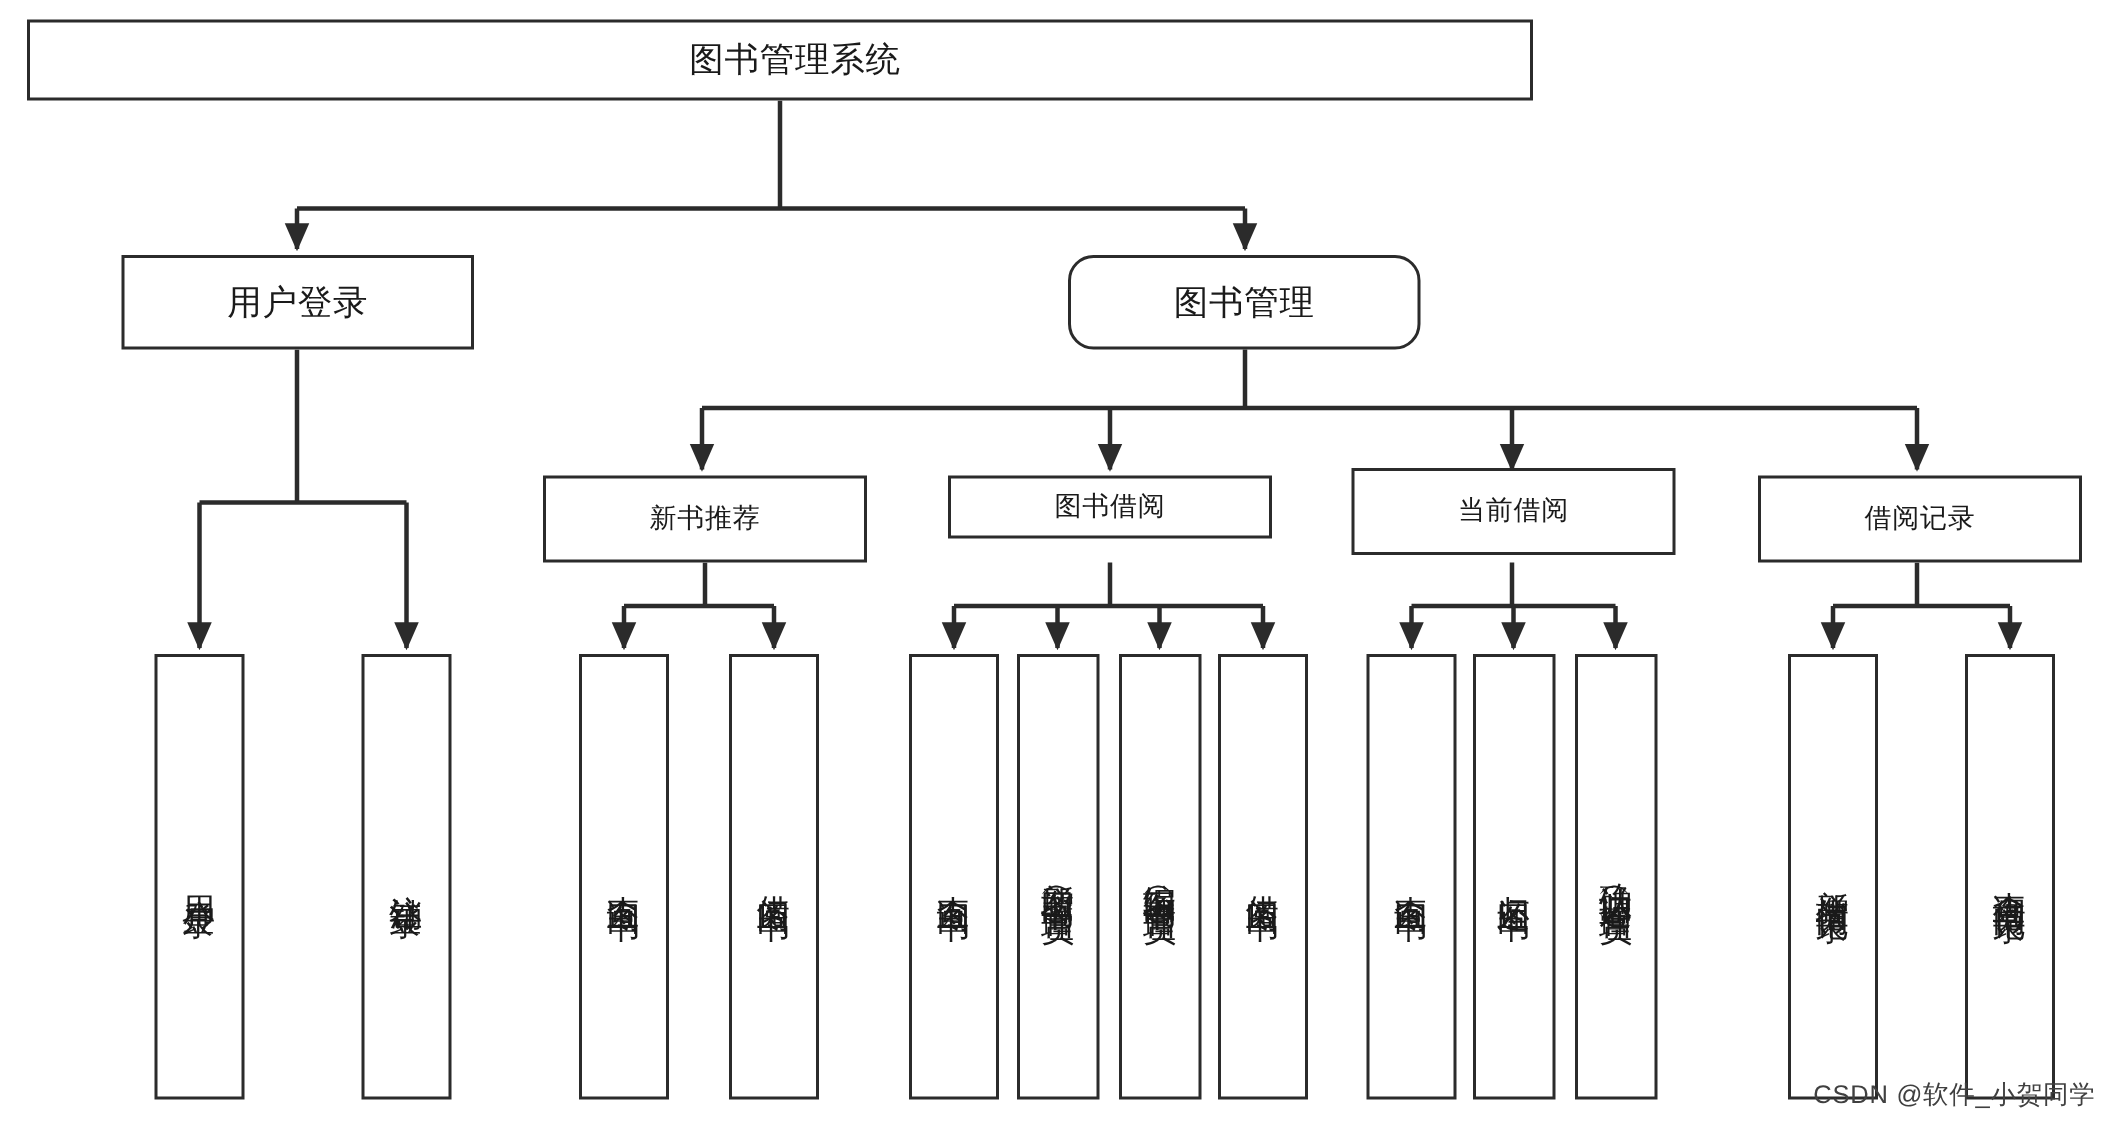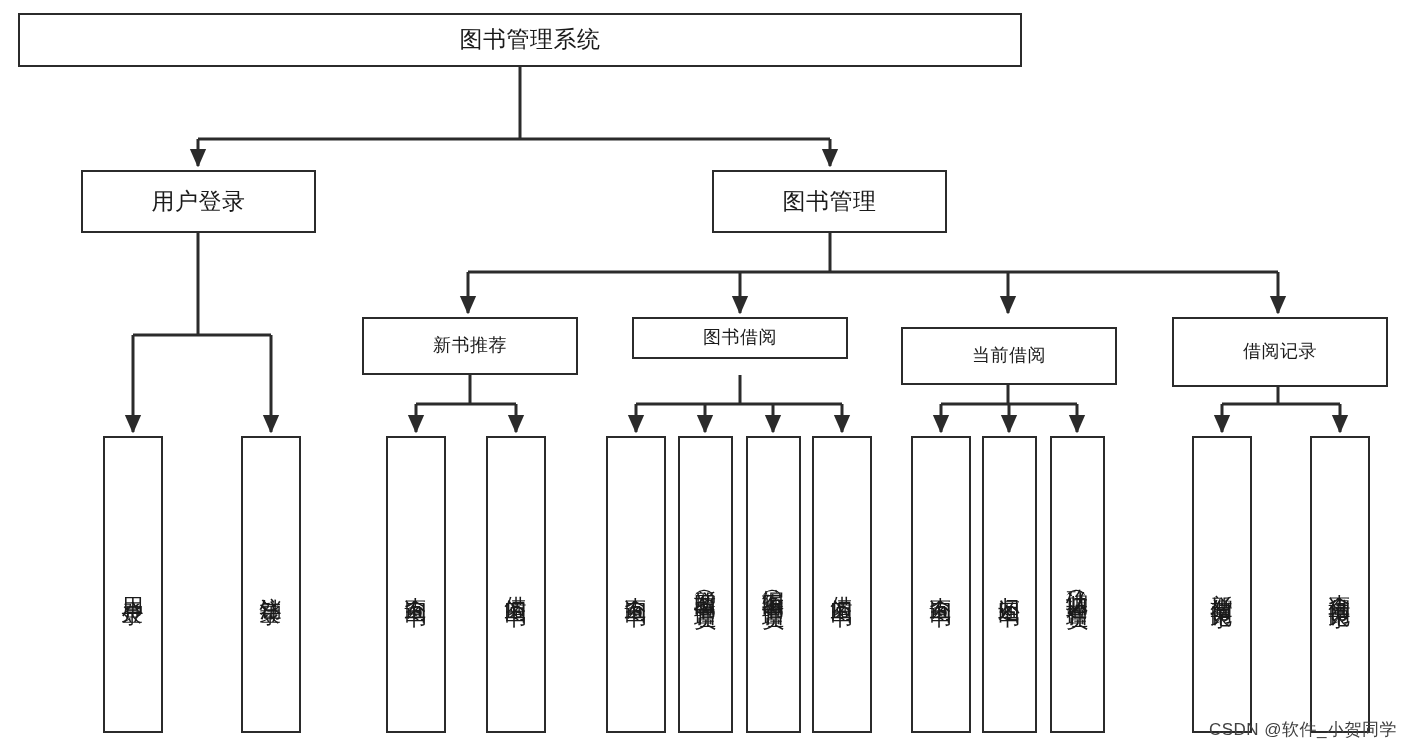--- a/index.html
+++ b/index.html
@@ -118,34 +118,34 @@
     </g>
   </svg>
 
   <div class="node root" style="left:18px; top:13px; width:1004px; height:54px;padding-left:20px;">
     <span class="label">图书管理系统</span>
   </div>
 
   <div class="node level2" style="left:81px; top:170px; width:235px; height:63px;">
     <span class="label">用户登录</span>
   </div>
-  <div class="node level2" style="left:712px; top:170px; width:235px; height:63px;">
+  <div class="node level2" style="left:712px; top:170px; width:235px; height:63px;border-radius:17px;">
     <span class="label">图书管理</span>
   </div>
 
   <div class="node level3" style="left:362px; top:317px; width:216px; height:58px;">
     <span class="label">新书推荐</span>
   </div>
   <div class="node level3" style="left:632px; top:317px; width:216px; height:42px;">
     <span class="label">图书借阅</span>
   </div>
-  <div class="node level3" style="left:901px; top:327px; width:216px; height:58px;">
+  <div class="node level3" style="left:901px; top:312px; width:216px; height:58px;">
     <span class="label">当前借阅</span>
   </div>
-  <div class="node level3" style="left:1172px; top:317px; width:216px; height:70px;">
+  <div class="node level3" style="left:1172px; top:317px; width:216px; height:58px;">
     <span class="label">借阅记录</span>
   </div>
 
   <div class="node leaf" style="left:103px; top:436px; width:60px; height:297px;">
     <span class="label">用户登录</span>
   </div>
   <div class="node leaf" style="left:241px; top:436px; width:60px; height:297px;">
     <span class="label">注销登录</span>
   </div>
 

